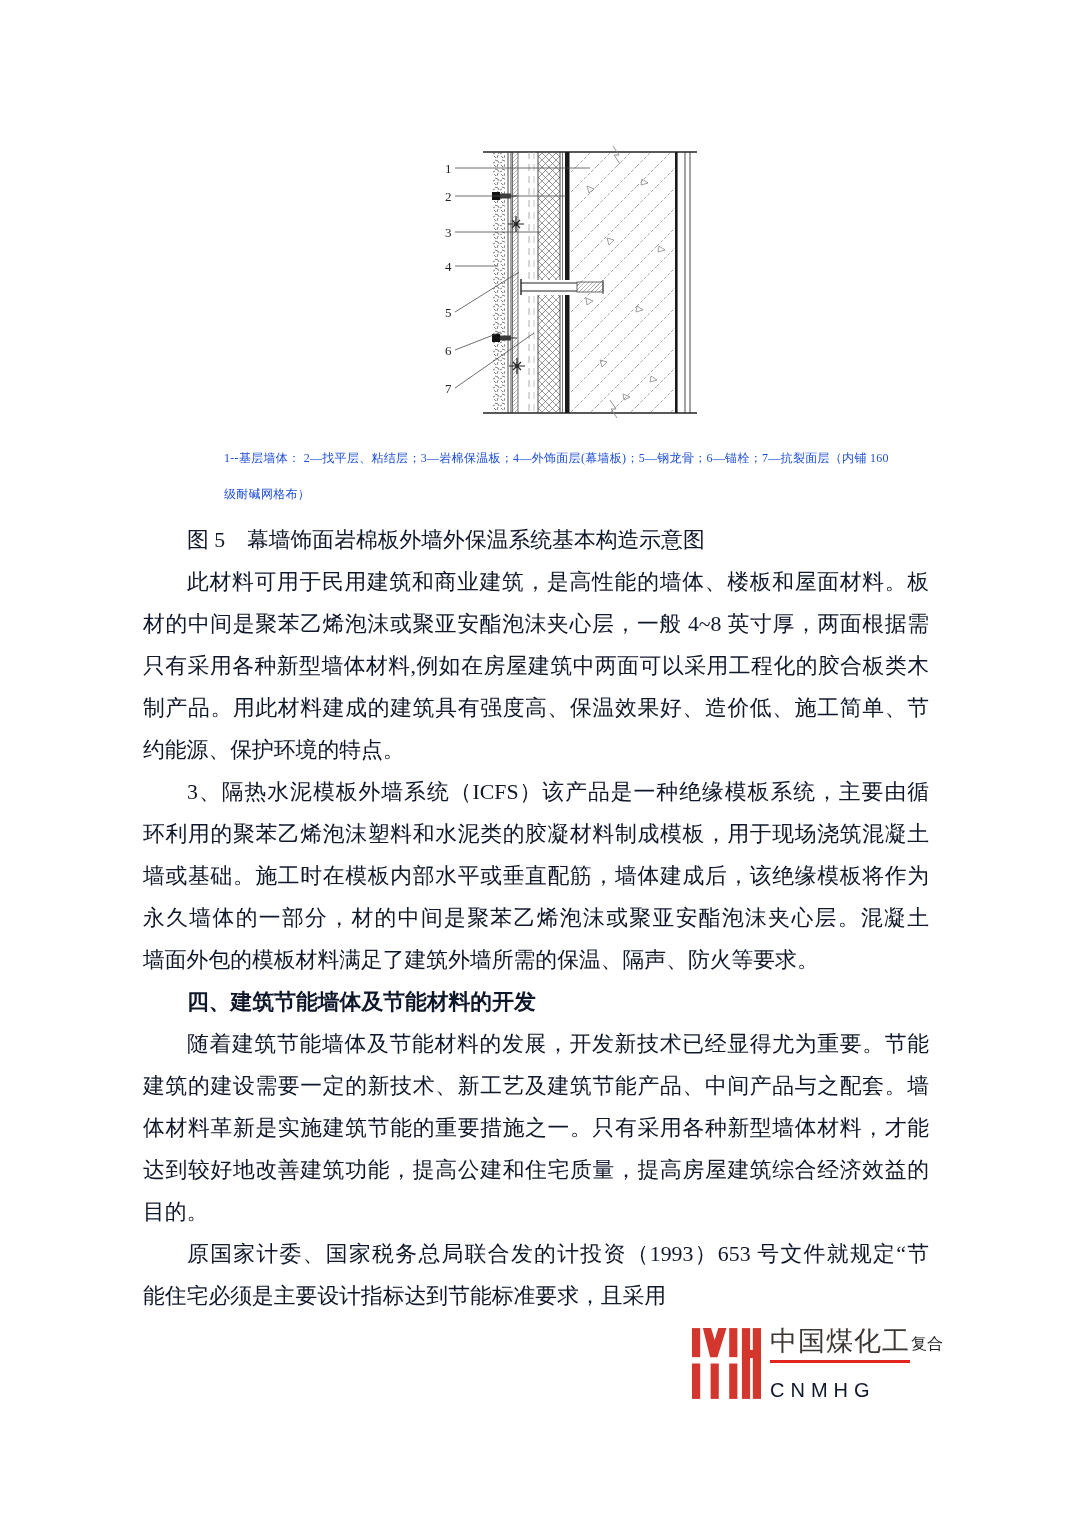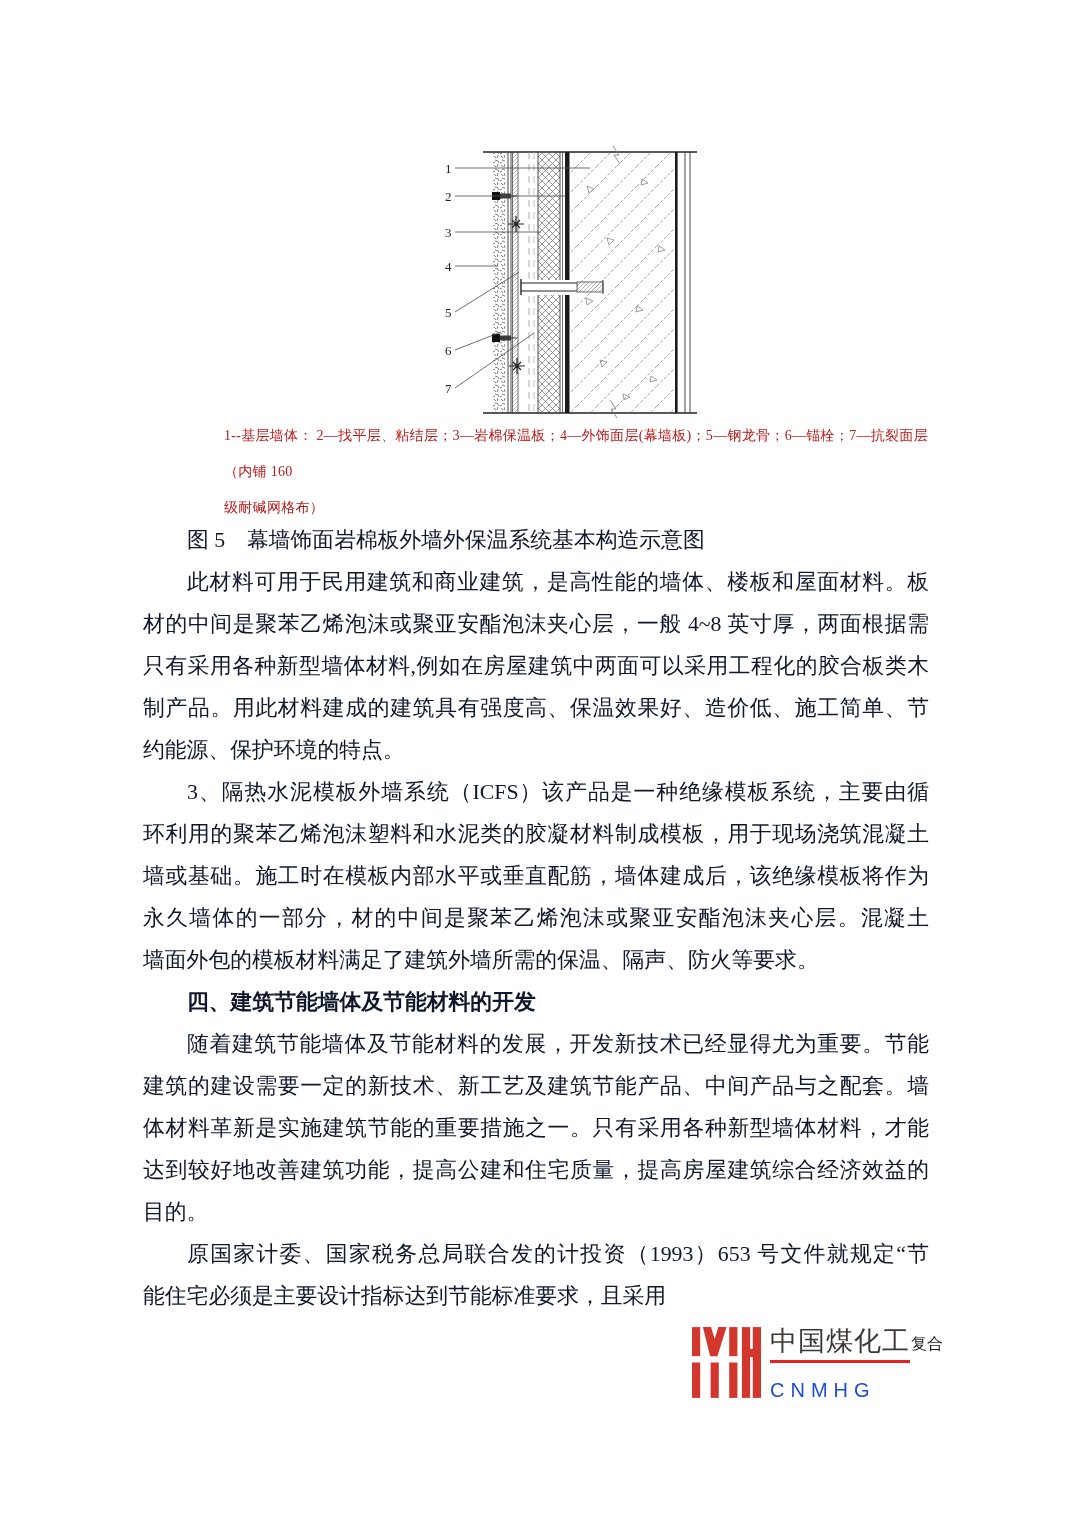--- a/index.html
+++ b/index.html
@@ -9,49 +9,49 @@
     background:#ffffff;
     margin:0 auto;
     overflow:hidden;
     font-family:"Liberation Serif","DejaVu Serif",serif;
     color:#1b1b1b;
   }
   
   .figure-wrap{position:absolute;left:437px;top:146px;width:270px;height:272px;}
   
   .legend{
-    position:absolute;left:224px;top:418px;width:720px;
-    font-size:14px;line-height:36px;letter-spacing:0.3px;color:#b91c1c;
+    position:absolute;left:224px;top:440px;width:720px;
+    font-size:12px;line-height:36px;letter-spacing:0.3px;color:#1d4ed8;
   }
   
   .bodytext{
     position:absolute;left:143px;top:519px;width:786px;
     font-size:21.8px;line-height:42px;color:#0f172a;
   }
   .ln{width:786px;}
   .j{text-align:justify;text-align-last:justify;}
   .ind{text-indent:44px;}
   .bold{font-weight:bold;}
   
-  .watermark{position:absolute;left:692px;top:1322px;display:flex;align-items:center;}
+  .watermark{position:absolute;left:692px;top:1322px;display:flex;align-items:flex-end;}
   .wm-mark{width:69px;height:77px;flex:0 0 auto;}
   .wm-col{margin-left:9px;padding-top:4px;}
   .wm-titlerow{display:flex;align-items:flex-start;}
   .wm-title{
     font-family:"Liberation Sans","DejaVu Sans",sans-serif;
     font-size:27px;line-height:30px;letter-spacing:1px;
     color:#3d3632;border-bottom:3px solid #e3261d;padding-bottom:4px;
   }
   .wm-tail{
     font-family:"Liberation Serif","DejaVu Serif",serif;
     font-size:16px;line-height:30px;color:#1b1b1b;margin-left:1px;padding-top:3px;
   }
   .wm-sub{
     font-family:"Liberation Sans","DejaVu Sans",sans-serif;
-    font-size:20px;letter-spacing:6px;color:#1d4ed8;margin-top:16px;
+    font-size:20px;letter-spacing:6px;color:#0f172a;margin-top:16px;
   }
   svg text{font-family:"Liberation Serif","DejaVu Serif",serif;}
 </style>
 </head>
 <body>
 
 <div class="page">
 
   <div class="figure-wrap">
     <svg width="270" height="272" viewBox="0 0 270 272" xmlns="http://www.w3.org/2000/svg">

